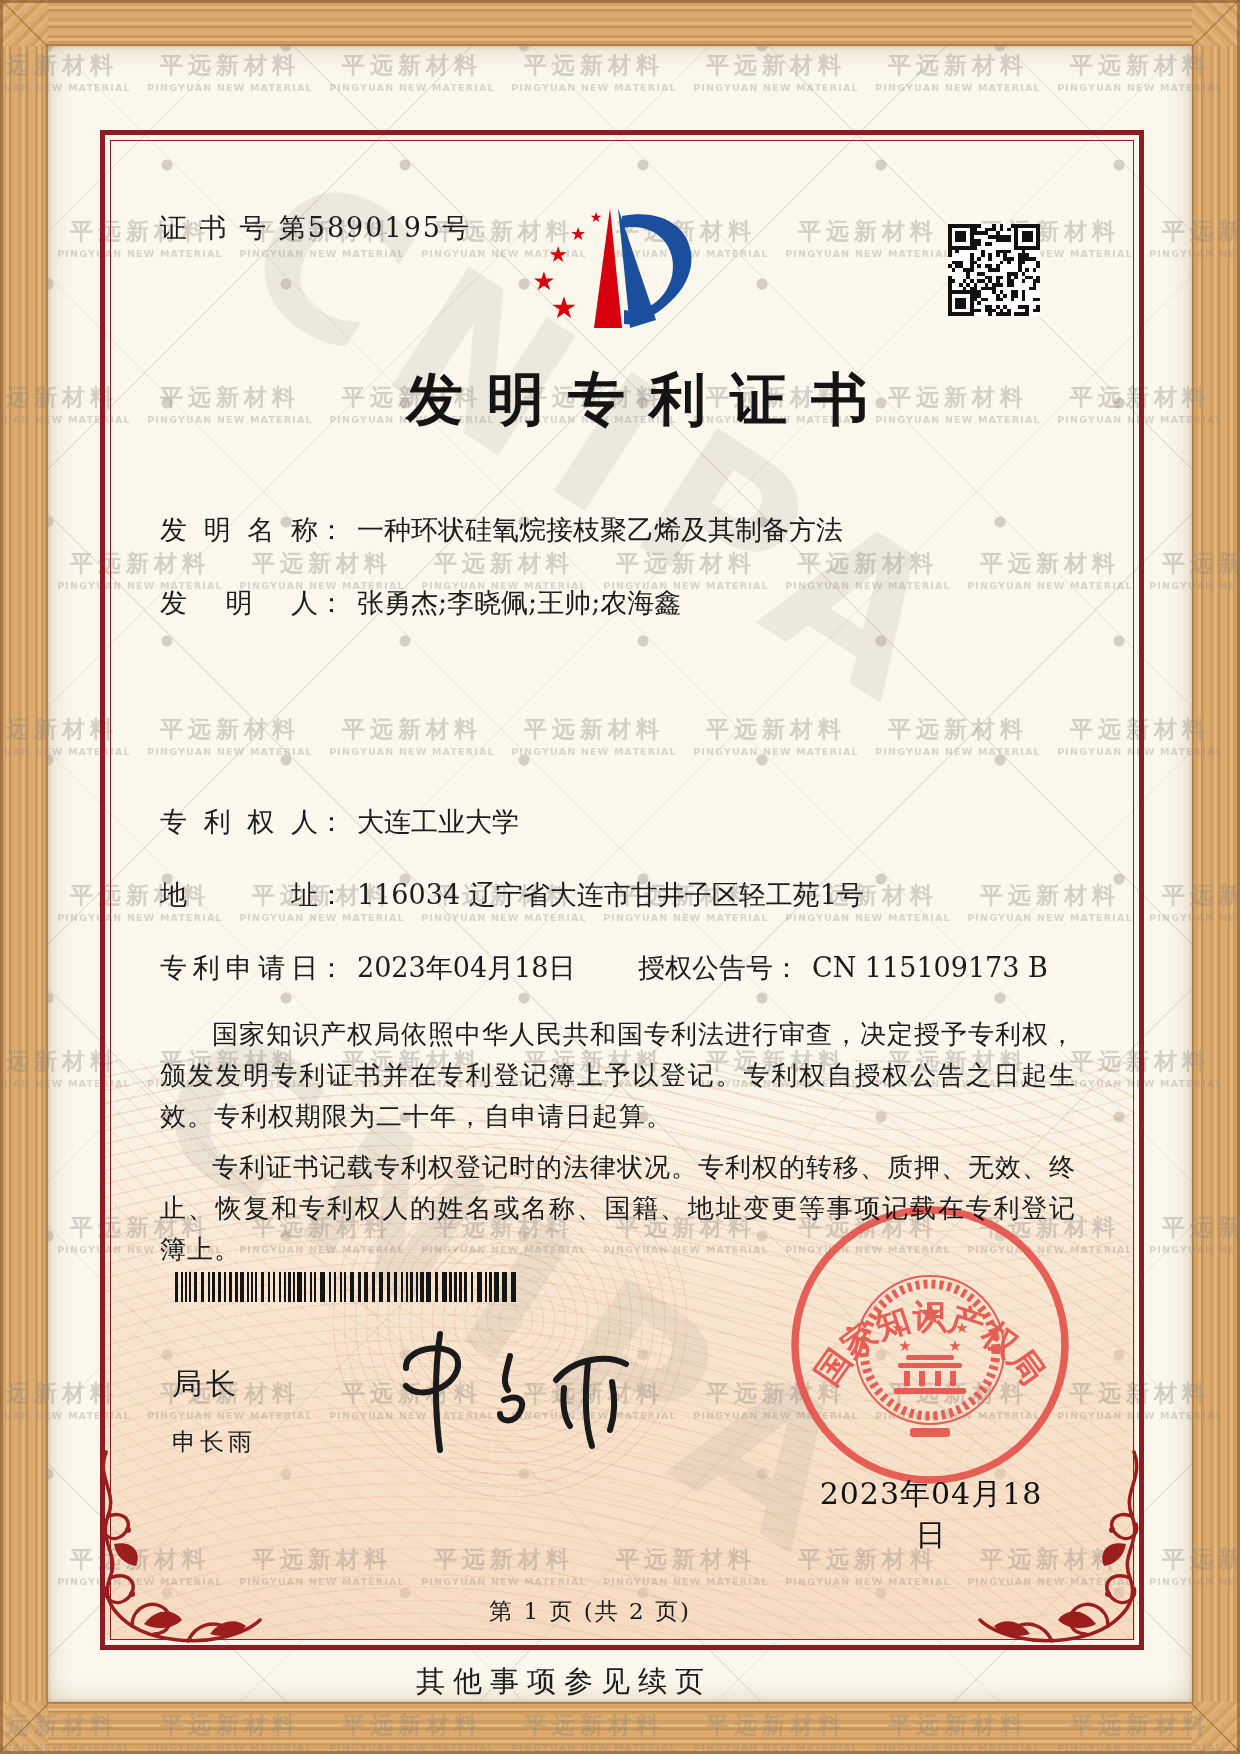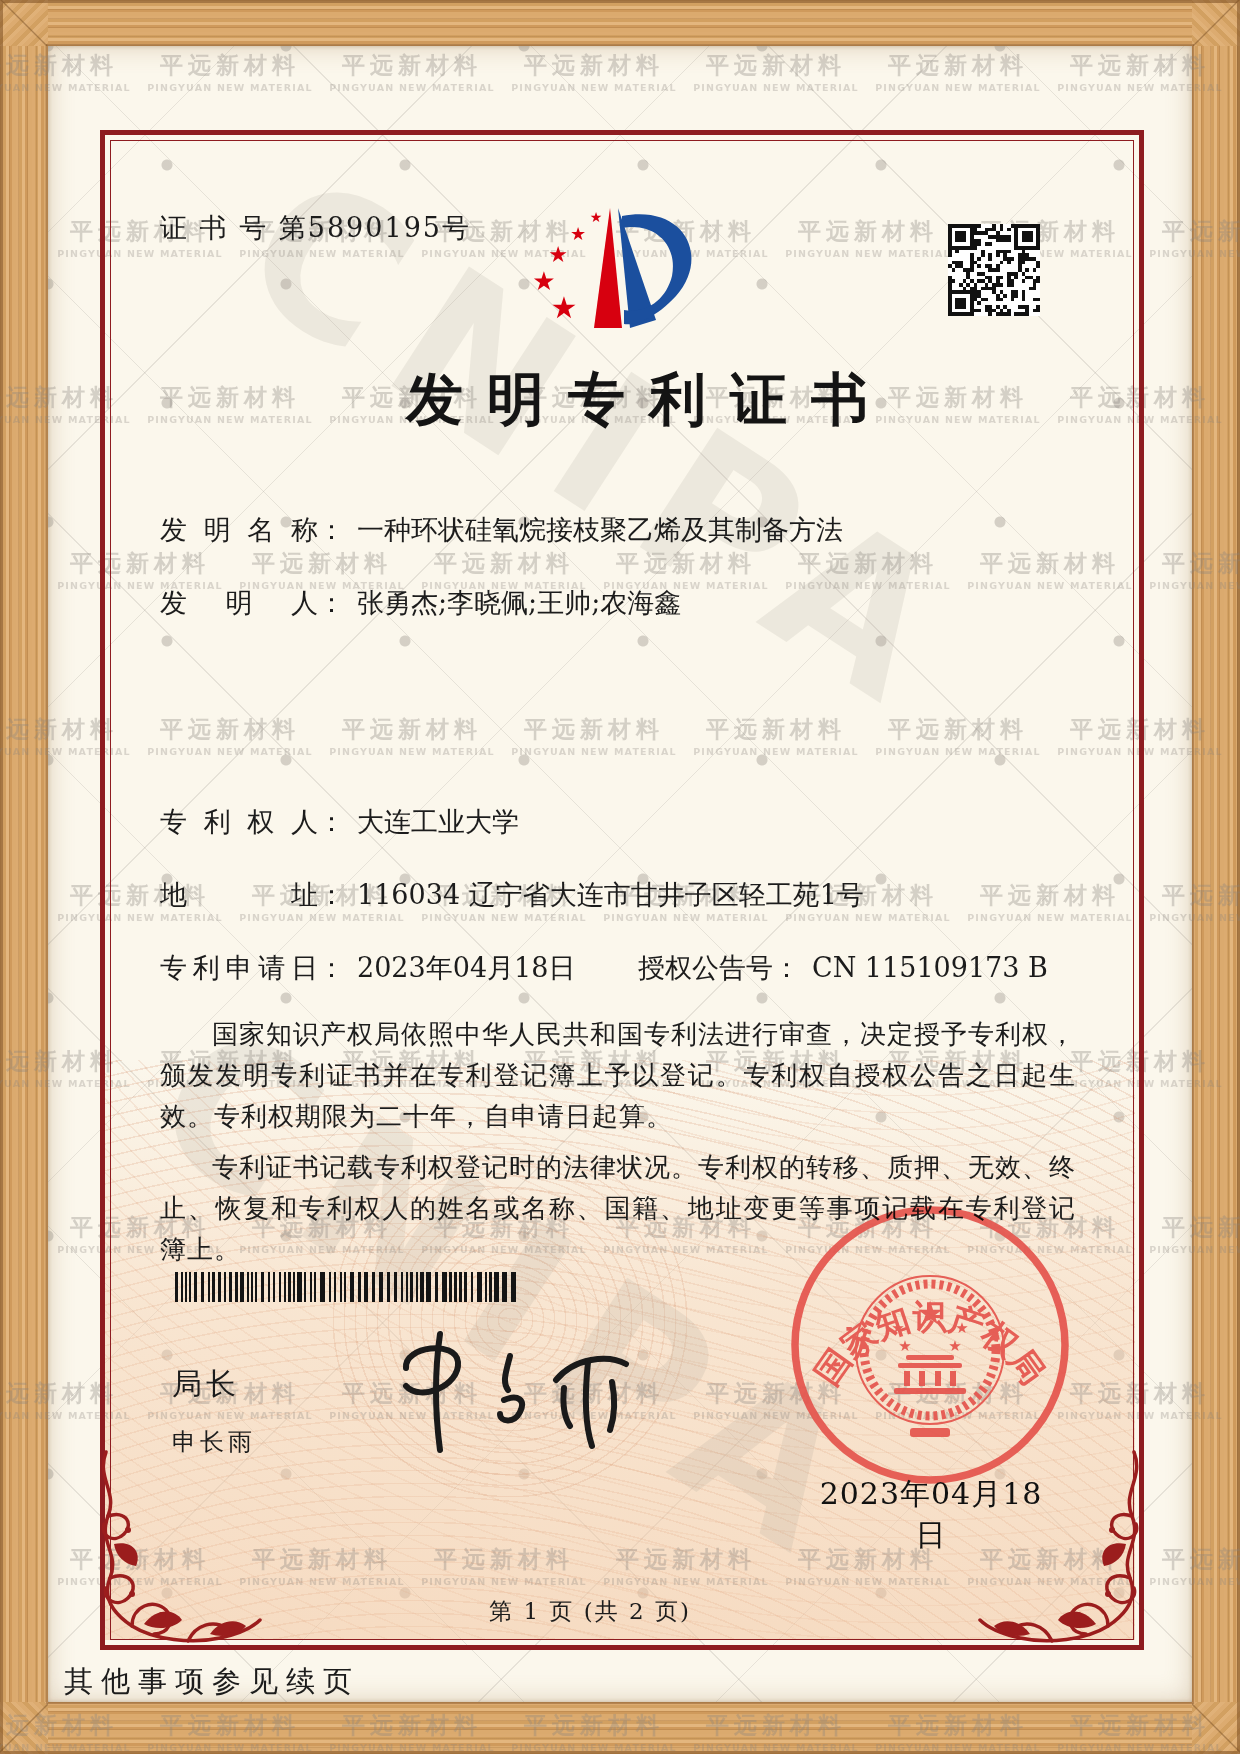--- a/index.html
+++ b/index.html
@@ -104,21 +104,21 @@
   .paras p{margin:0;text-indent:2em;letter-spacing:1px;}
   .paras p + p{margin-top:10px;}
   .barcode{position:absolute;left:175px;top:1272px;}
   .sig-title{position:absolute;left:172px;top:1364px;font-family:"DejaVu Sans","Liberation Sans",sans-serif;font-size:30px;letter-spacing:4px;}
   .sig-name{position:absolute;left:172px;top:1426px;font-family:"DejaVu Sans","Liberation Sans",sans-serif;font-size:24px;letter-spacing:4px;}
   .sig-script{position:absolute;left:360px;top:1316px;}
   .seal{position:absolute;left:785px;top:1200px;z-index:7;mix-blend-mode:multiply;}
   .seal-date{position:absolute;left:806px;top:1474px;width:250px;text-align:center;z-index:8;
     font-size:30px;letter-spacing:1px;color:#111;}
   .page-foot{position:absolute;left:70px;top:1596px;width:1040px;text-align:center;font-size:23px;letter-spacing:2px;}
-  .cont-note{position:absolute;left:56px;top:1662px;width:1040px;text-align:left;
+  .cont-note{position:absolute;left:40px;top:1662px;width:1040px;text-align:center;
     font-size:29px;letter-spacing:8px;padding-left:8px;box-sizing:border-box;}
 </style>
 </head>
 <body>
 
 <div class="wood wood-h wood-top"></div>
 <div class="wood wood-h wood-bottom"></div>
 <div class="wood wood-v wood-left"></div>
 <div class="wood wood-v wood-right"></div>
 <div class="wood-corner wc-tl"></div>

